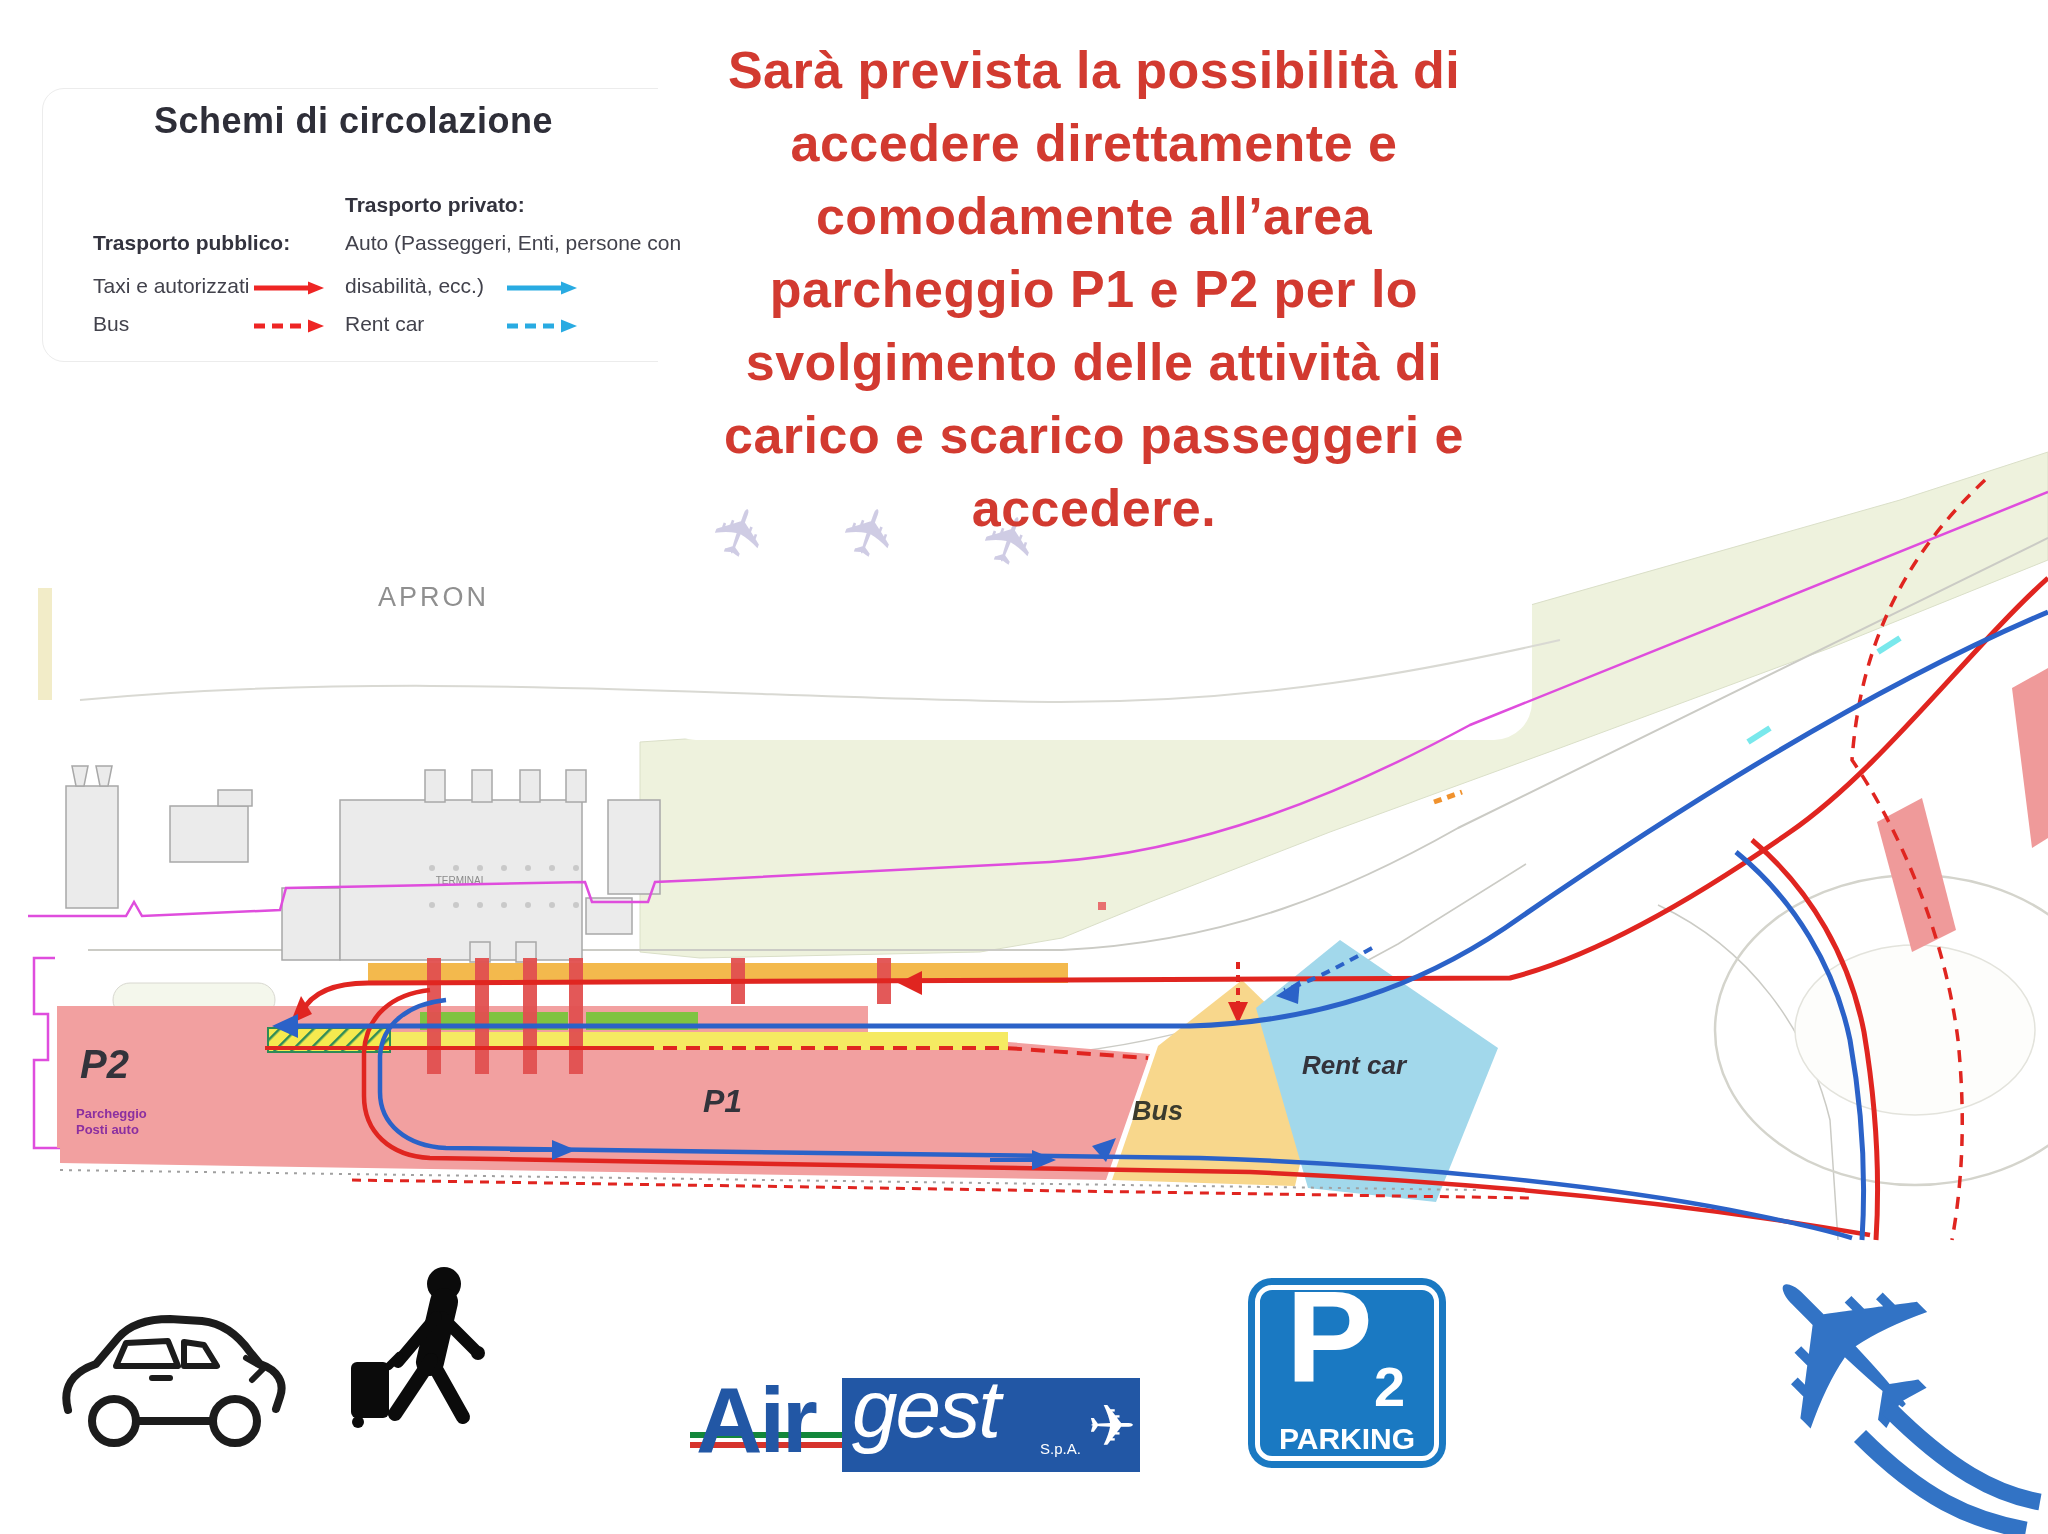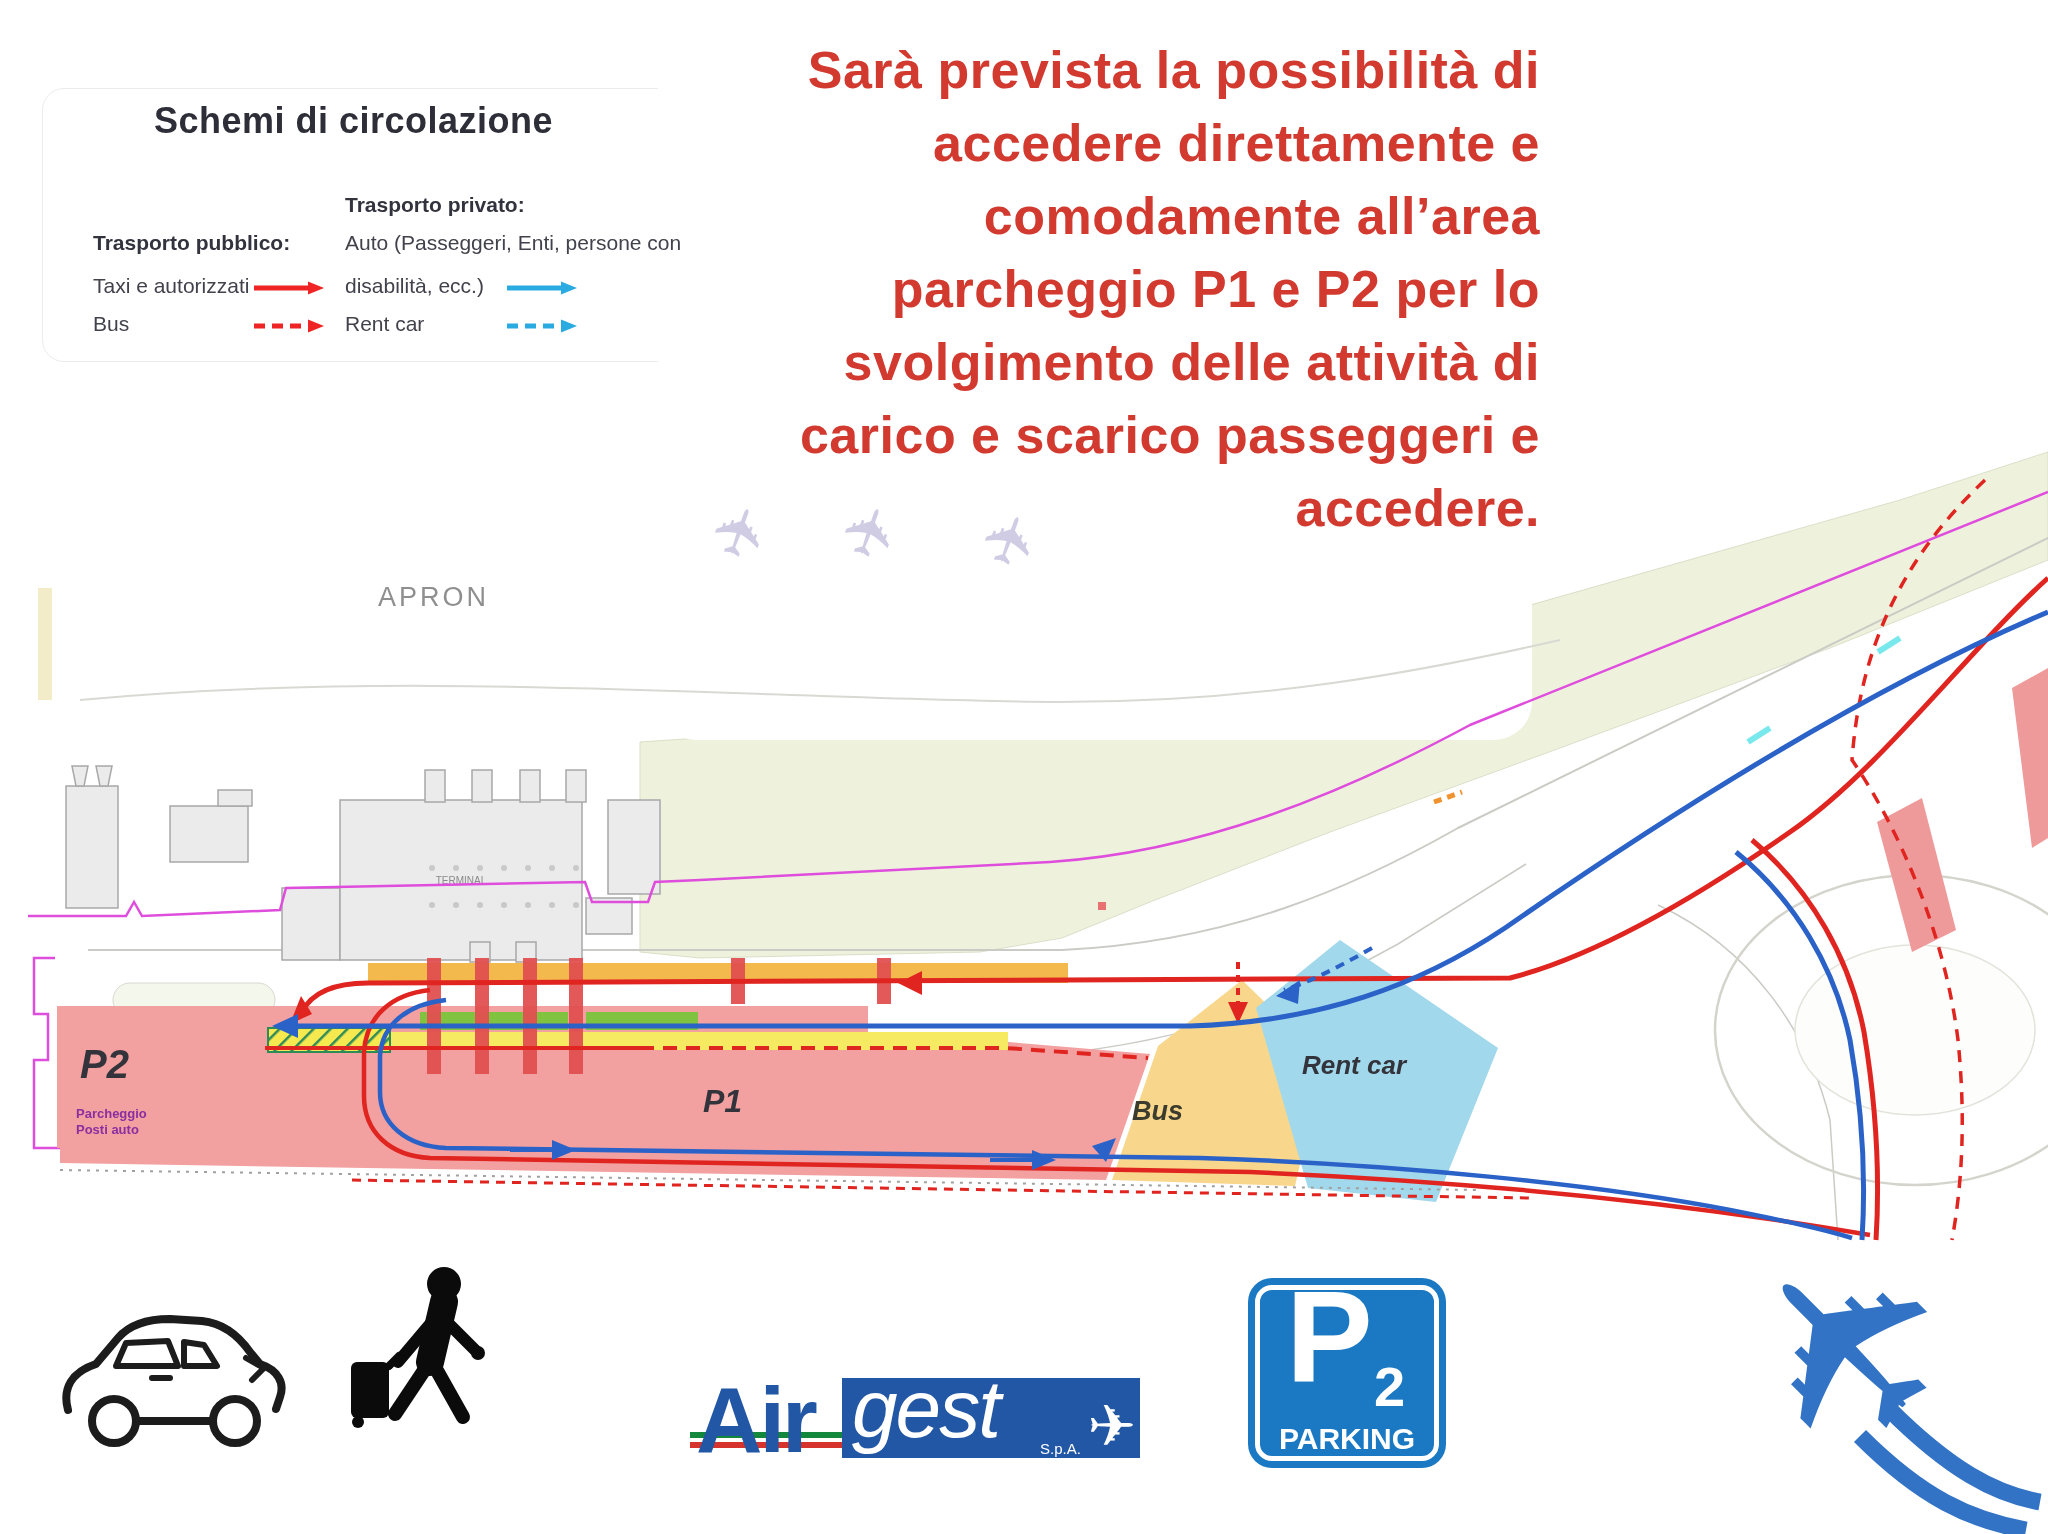--- a/index.html
+++ b/index.html
@@ -6,33 +6,33 @@
   body{width:2048px;height:1534px;position:relative;overflow:hidden;
        font-family:"Liberation Sans",sans-serif;-webkit-font-smoothing:antialiased;}
   .abs{position:absolute;}
   
   .legend-box{left:42px;top:88px;width:668px;height:272px;border:1px solid #ececec;border-radius:22px;background:#fff;}
   .legend-title{left:154px;top:100px;font-size:36px;font-weight:bold;color:#2e2e38;letter-spacing:.5px;}
   .lg-head{font-size:21px;font-weight:bold;color:#33333e;}
   .lg-item{font-size:21px;color:#42424c;}
   .lg-arrow{width:78px;height:16px;}
   
-  .headline{left:648px;top:34px;width:892px;text-align:right;z-index:6;}
+  .headline{left:648px;top:34px;width:892px;text-align:center;z-index:6;}
   .headline div{font-size:52px;line-height:73px;font-weight:bold;color:#d23a30;letter-spacing:.5px;}
   
   #mapsvg{left:0;top:0;width:2048px;height:1534px;z-index:1;}
   
   .footsvg{z-index:5;}
   .airgest{left:690px;top:1372px;width:470px;height:110px;z-index:5;}
   .ag-stripe{position:absolute;left:0;top:60px;width:152px;z-index:1;}
   .ag-stripe .g{height:6px;background:#13873b;}
   .ag-stripe .w{height:4px;background:#ffffff;}
   .ag-stripe .r{height:6px;background:#d6332c;}
   .ag-air{position:absolute;left:6px;top:-4px;font-size:92px;font-weight:bold;color:#2257a5;letter-spacing:-3px;z-index:2;}
-  .ag-box{position:absolute;left:152px;top:6px;width:298px;height:80px;background:#2257a5;z-index:0;}
+  .ag-box{position:absolute;left:152px;top:6px;width:298px;height:94px;background:#2257a5;z-index:0;}
   .ag-gest{position:absolute;left:10px;top:-16px;font-size:82px;font-style:italic;color:#fff;letter-spacing:-2px;}
   .ag-spa{position:absolute;left:198px;top:62px;font-size:15px;color:#fff;}
   .ag-plane{position:absolute;right:4px;top:14px;font-size:58px;color:#fff;}
   .psign{left:1248px;top:1278px;width:198px;height:190px;background:#1a79c2;border-radius:24px;z-index:5;}
   .psign-inner{position:absolute;left:7px;top:7px;right:7px;bottom:7px;border:5px solid #fff;border-radius:17px;}
   .psign-p{position:absolute;left:38px;top:-16px;font-size:130px;font-weight:bold;color:#fff;}
   .psign-2{position:absolute;left:126px;top:76px;font-size:56px;font-weight:bold;color:#fff;}
   .psign-word{position:absolute;left:0;right:0;bottom:12px;text-align:center;font-size:30px;font-weight:bold;color:#fff;letter-spacing:0px;}
 </style>
 </head>

